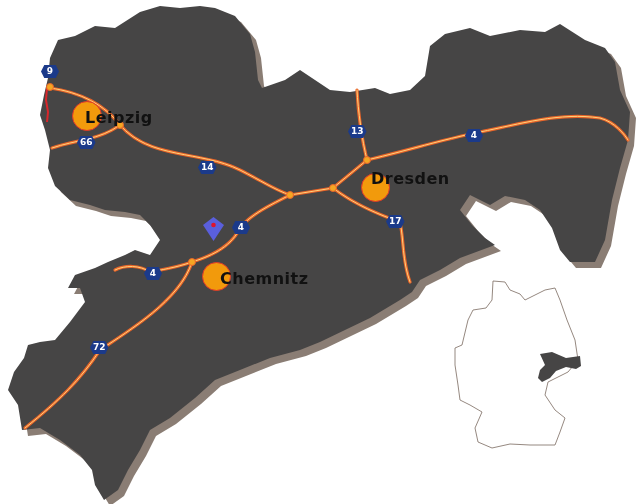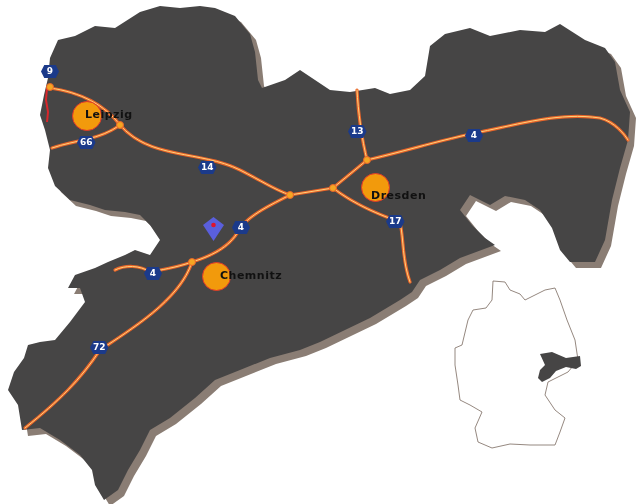--- a/index.html
+++ b/index.html
@@ -1,21 +1,21 @@
 <!DOCTYPE html>
 <html><head>
 <meta charset="utf-8">
 <style>
   html,body{margin:0;padding:0;background:#ffffff;}
   body{width:640px;height:504px;position:relative;overflow:hidden;font-family:"DejaVu Sans",sans-serif;}
   #map{position:absolute;left:0;top:0;width:640px;height:504px;}
   .shield{position:absolute;height:13px;min-width:18px;padding:0 3px;box-sizing:border-box;background:#1b3a8a;color:#fff;font-size:9px;font-weight:bold;line-height:13px;text-align:center;
     clip-path:polygon(18% 0,82% 0,100% 50%,82% 100%,18% 100%,0 50%);}
   .city-dot{position:absolute;border-radius:50%;background:#f29a0c;border:1.5px solid #e0362b;box-sizing:border-box;}
-  .city-label{position:absolute;font-size:11px;font-weight:bold;color:#111;letter-spacing:0.5px;white-space:nowrap;}
+  .city-label{position:absolute;font-size:16px;font-weight:bold;color:#111;letter-spacing:0.5px;white-space:nowrap;}
   .pin{position:absolute;}
 </style>
 </head>
 <body>
 
 <svg id="map" viewBox="0 0 640 504" xmlns="http://www.w3.org/2000/svg">
 
   <path fill="#8a7d74" transform="translate(6,6)" d="M50,58 L58,40 L75,36 L95,26 L115,28 L140,12 L160,6 L180,8 L200,6 L215,8 L235,16 L250,34 L255,52 L258,80 L262,88 L285,80 L300,70 L315,80 L330,90 L350,92 L375,88 L390,94 L410,90 L425,76 L430,46 L445,34 L470,28 L490,36 L520,30 L545,32 L560,24 L585,40 L605,48 L615,62 L620,90 L630,112 L628,140 L620,168 L612,200 L605,240 L595,262 L570,262 L560,250 L552,228 L540,210 L525,200 L505,196 L490,205 L470,195 L460,210 L472,225 L485,238 L495,245 L460,258 L440,270 L420,280 L412,292 L400,300 L370,318 L345,330 L320,342 L300,350 L270,358 L240,370 L215,380 L195,398 L170,418 L150,430 L140,450 L128,470 L118,490 L104,500 L95,485 L92,470 L80,455 L60,440 L40,428 L22,430 L18,405 L8,390 L14,372 L24,358 L28,345 L40,342 L55,340 L70,322 L85,302 L80,288 L68,288 L75,275 L95,268 L108,262 L125,255 L135,250 L150,255 L160,240 L150,225 L140,215 L125,212 L105,210 L90,205 L70,200 L55,186 L48,168 L50,150 L45,130 L40,115 L44,95 L48,78 Z"></path>
 
   <path fill="#464545" d="M50,58 L58,40 L75,36 L95,26 L115,28 L140,12 L160,6 L180,8 L200,6 L215,8 L235,16 L250,34 L255,52 L258,80 L262,88 L285,80 L300,70 L315,80 L330,90 L350,92 L375,88 L390,94 L410,90 L425,76 L430,46 L445,34 L470,28 L490,36 L520,30 L545,32 L560,24 L585,40 L605,48 L615,62 L620,90 L630,112 L628,140 L620,168 L612,200 L605,240 L595,262 L570,262 L560,250 L552,228 L540,210 L525,200 L505,196 L490,205 L470,195 L460,210 L472,225 L485,238 L495,245 L460,258 L440,270 L420,280 L412,292 L400,300 L370,318 L345,330 L320,342 L300,350 L270,358 L240,370 L215,380 L195,398 L170,418 L150,430 L140,450 L128,470 L118,490 L104,500 L95,485 L92,470 L80,455 L60,440 L40,428 L22,430 L18,405 L8,390 L14,372 L24,358 L28,345 L40,342 L55,340 L70,322 L85,302 L80,288 L68,288 L75,275 L95,268 L108,262 L125,255 L135,250 L150,255 L160,240 L150,225 L140,215 L125,212 L105,210 L90,205 L70,200 L55,186 L48,168 L50,150 L45,130 L40,115 L44,95 L48,78 Z"></path>
@@ -71,21 +71,21 @@
 <div class="shield" style="left:465px;top:129px;">4</div>
 <div class="shield" style="left:386px;top:215px;">17</div>
 <div class="shield" style="left:232px;top:221px;">4</div>
 <div class="shield" style="left:144px;top:267px;">4</div>
 <div class="shield" style="left:90px;top:341px;">72</div>
 
 <div class="city-dot" style="left:72px;top:101px;width:30px;height:30px;"></div>
 <div class="city-label" style="left:85px;top:108px;">Leipzig</div>
 
 <div class="city-dot" style="left:361px;top:173px;width:29px;height:29px;"></div>
-<div class="city-label" style="left:371px;top:189px;">Dresden</div>
+<div class="city-label" style="left:371px;top:169px;">Dresden</div>
 
 <div class="city-dot" style="left:202px;top:262px;width:29px;height:29px;"></div>
 <div class="city-label" style="left:220px;top:269px;">Chemnitz</div>
 
 <svg class="pin" style="left:201px;top:216px;" width="25" height="26" viewBox="0 0 25 26">
   <path d="M12.5,1 L23,9 L12.5,25 L2,9 Z" fill="#5a5fdc"></path>
   <circle cx="12.5" cy="9" r="2.3" fill="#e0142b"></circle>
 </svg>
 
 </body></html>

